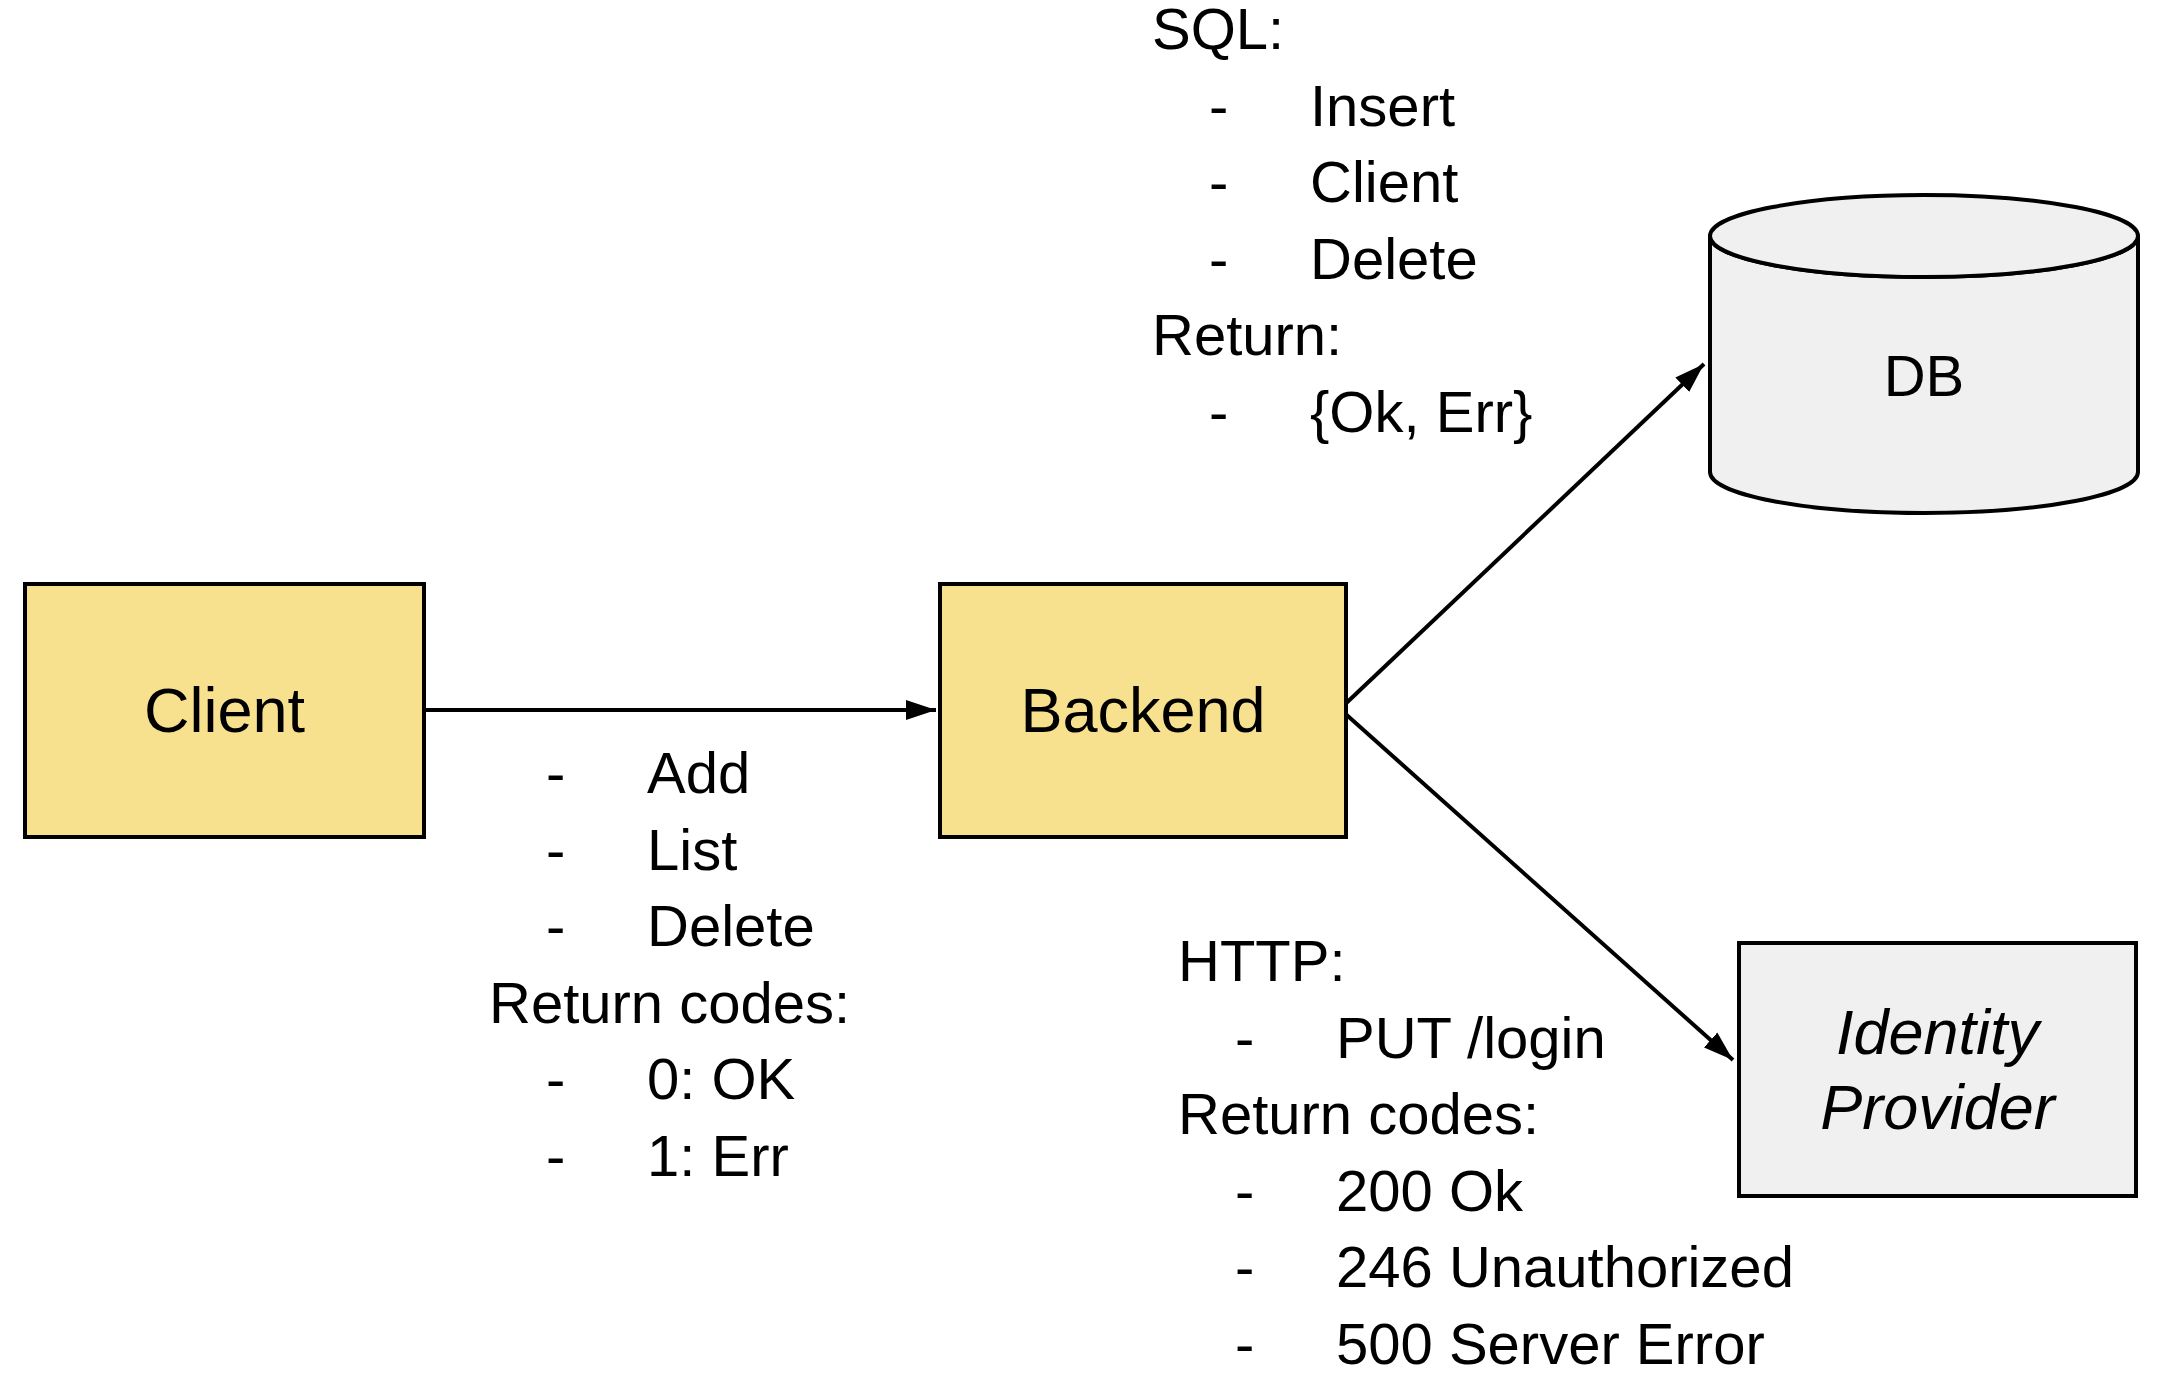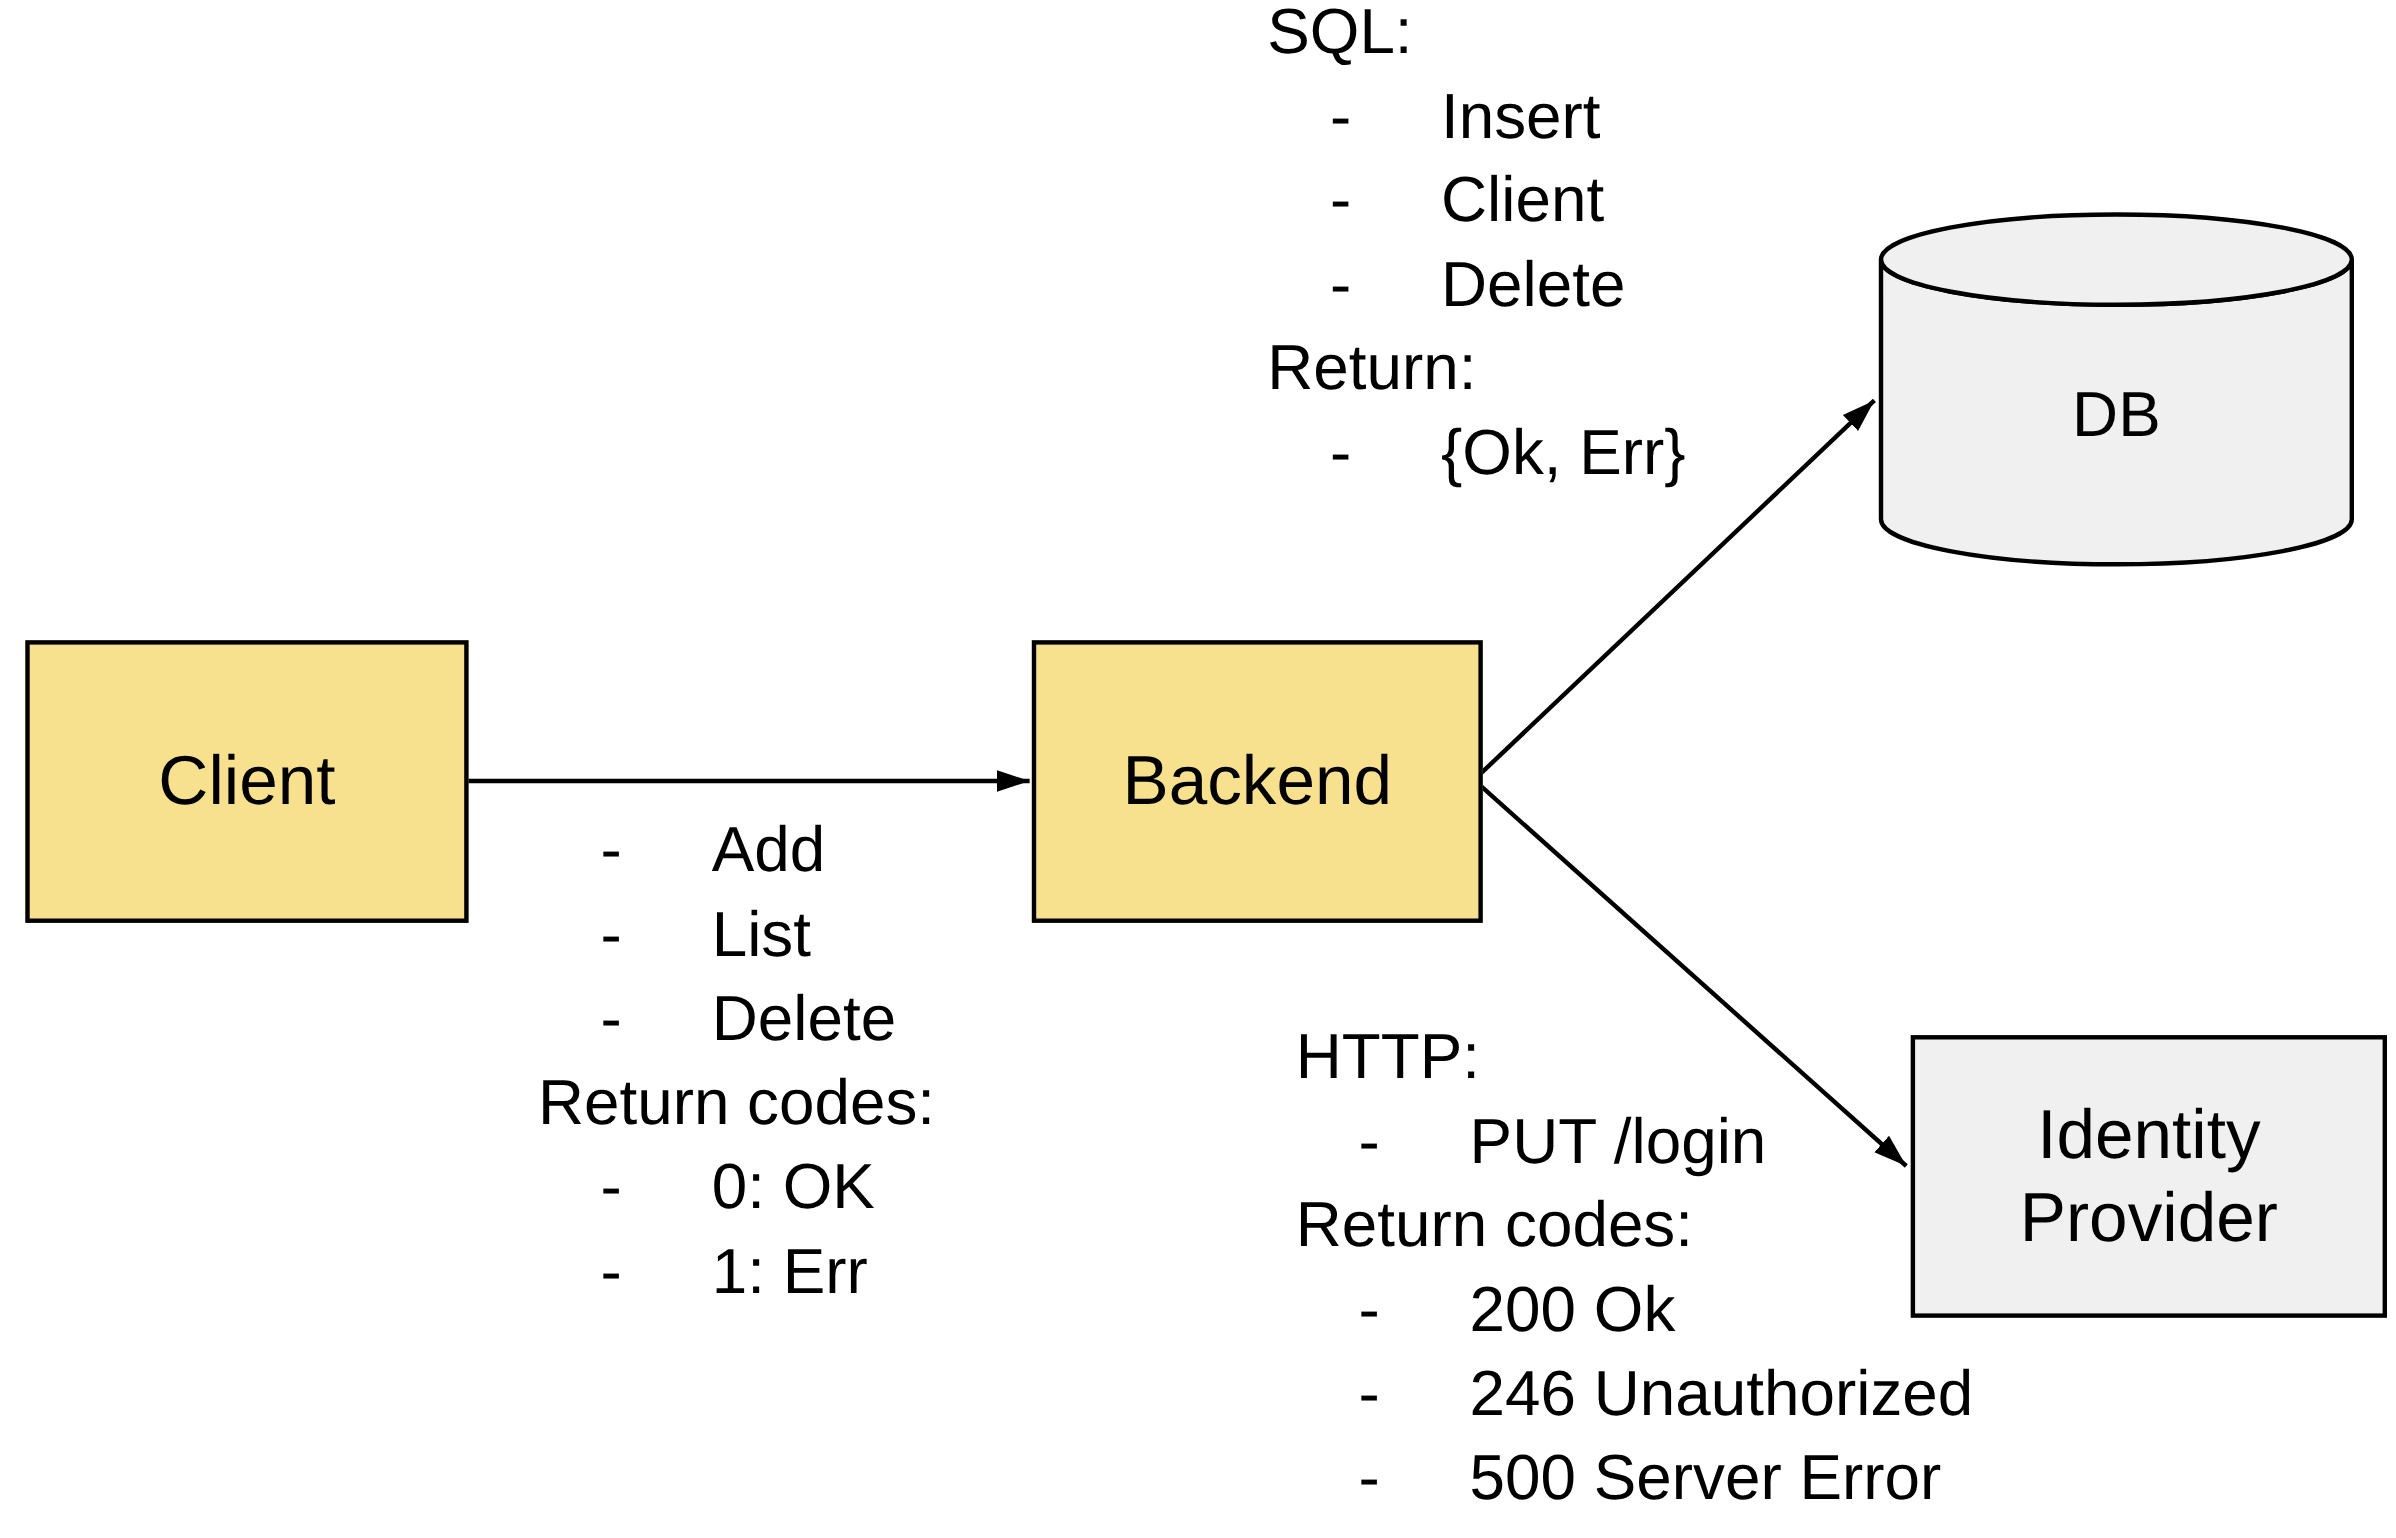--- a/index.html
+++ b/index.html
@@ -29,21 +29,21 @@
     border: 4px solid #000000;
     display: flex;
     align-items: center;
     justify-content: center;
     text-align: center;
     font-size: 63px;
     line-height: 75px;
   }
   .node-client   { left: 23px;   top: 582px; width: 403px; height: 257px; }
   .node-backend  { left: 938px;  top: 582px; width: 410px; height: 257px; }
-  .node-idp      { left: 1737px; top: 941px; width: 433px; height: 257px; }
+  .node-idp      { left: 1737px; top: 941px; width: 401px; height: 257px; font-style: italic; }
   .tb {
     position: absolute;
     font-size: 58px;
     white-space: nowrap;
   }
   .tb-sql  { left: 1152px; top: -9px;  }
   .tb-rpc  { left: 489px;  top: 735px; }
   .tb-http { left: 1178px; top: 923px; }
   .tl {
     position: relative;

